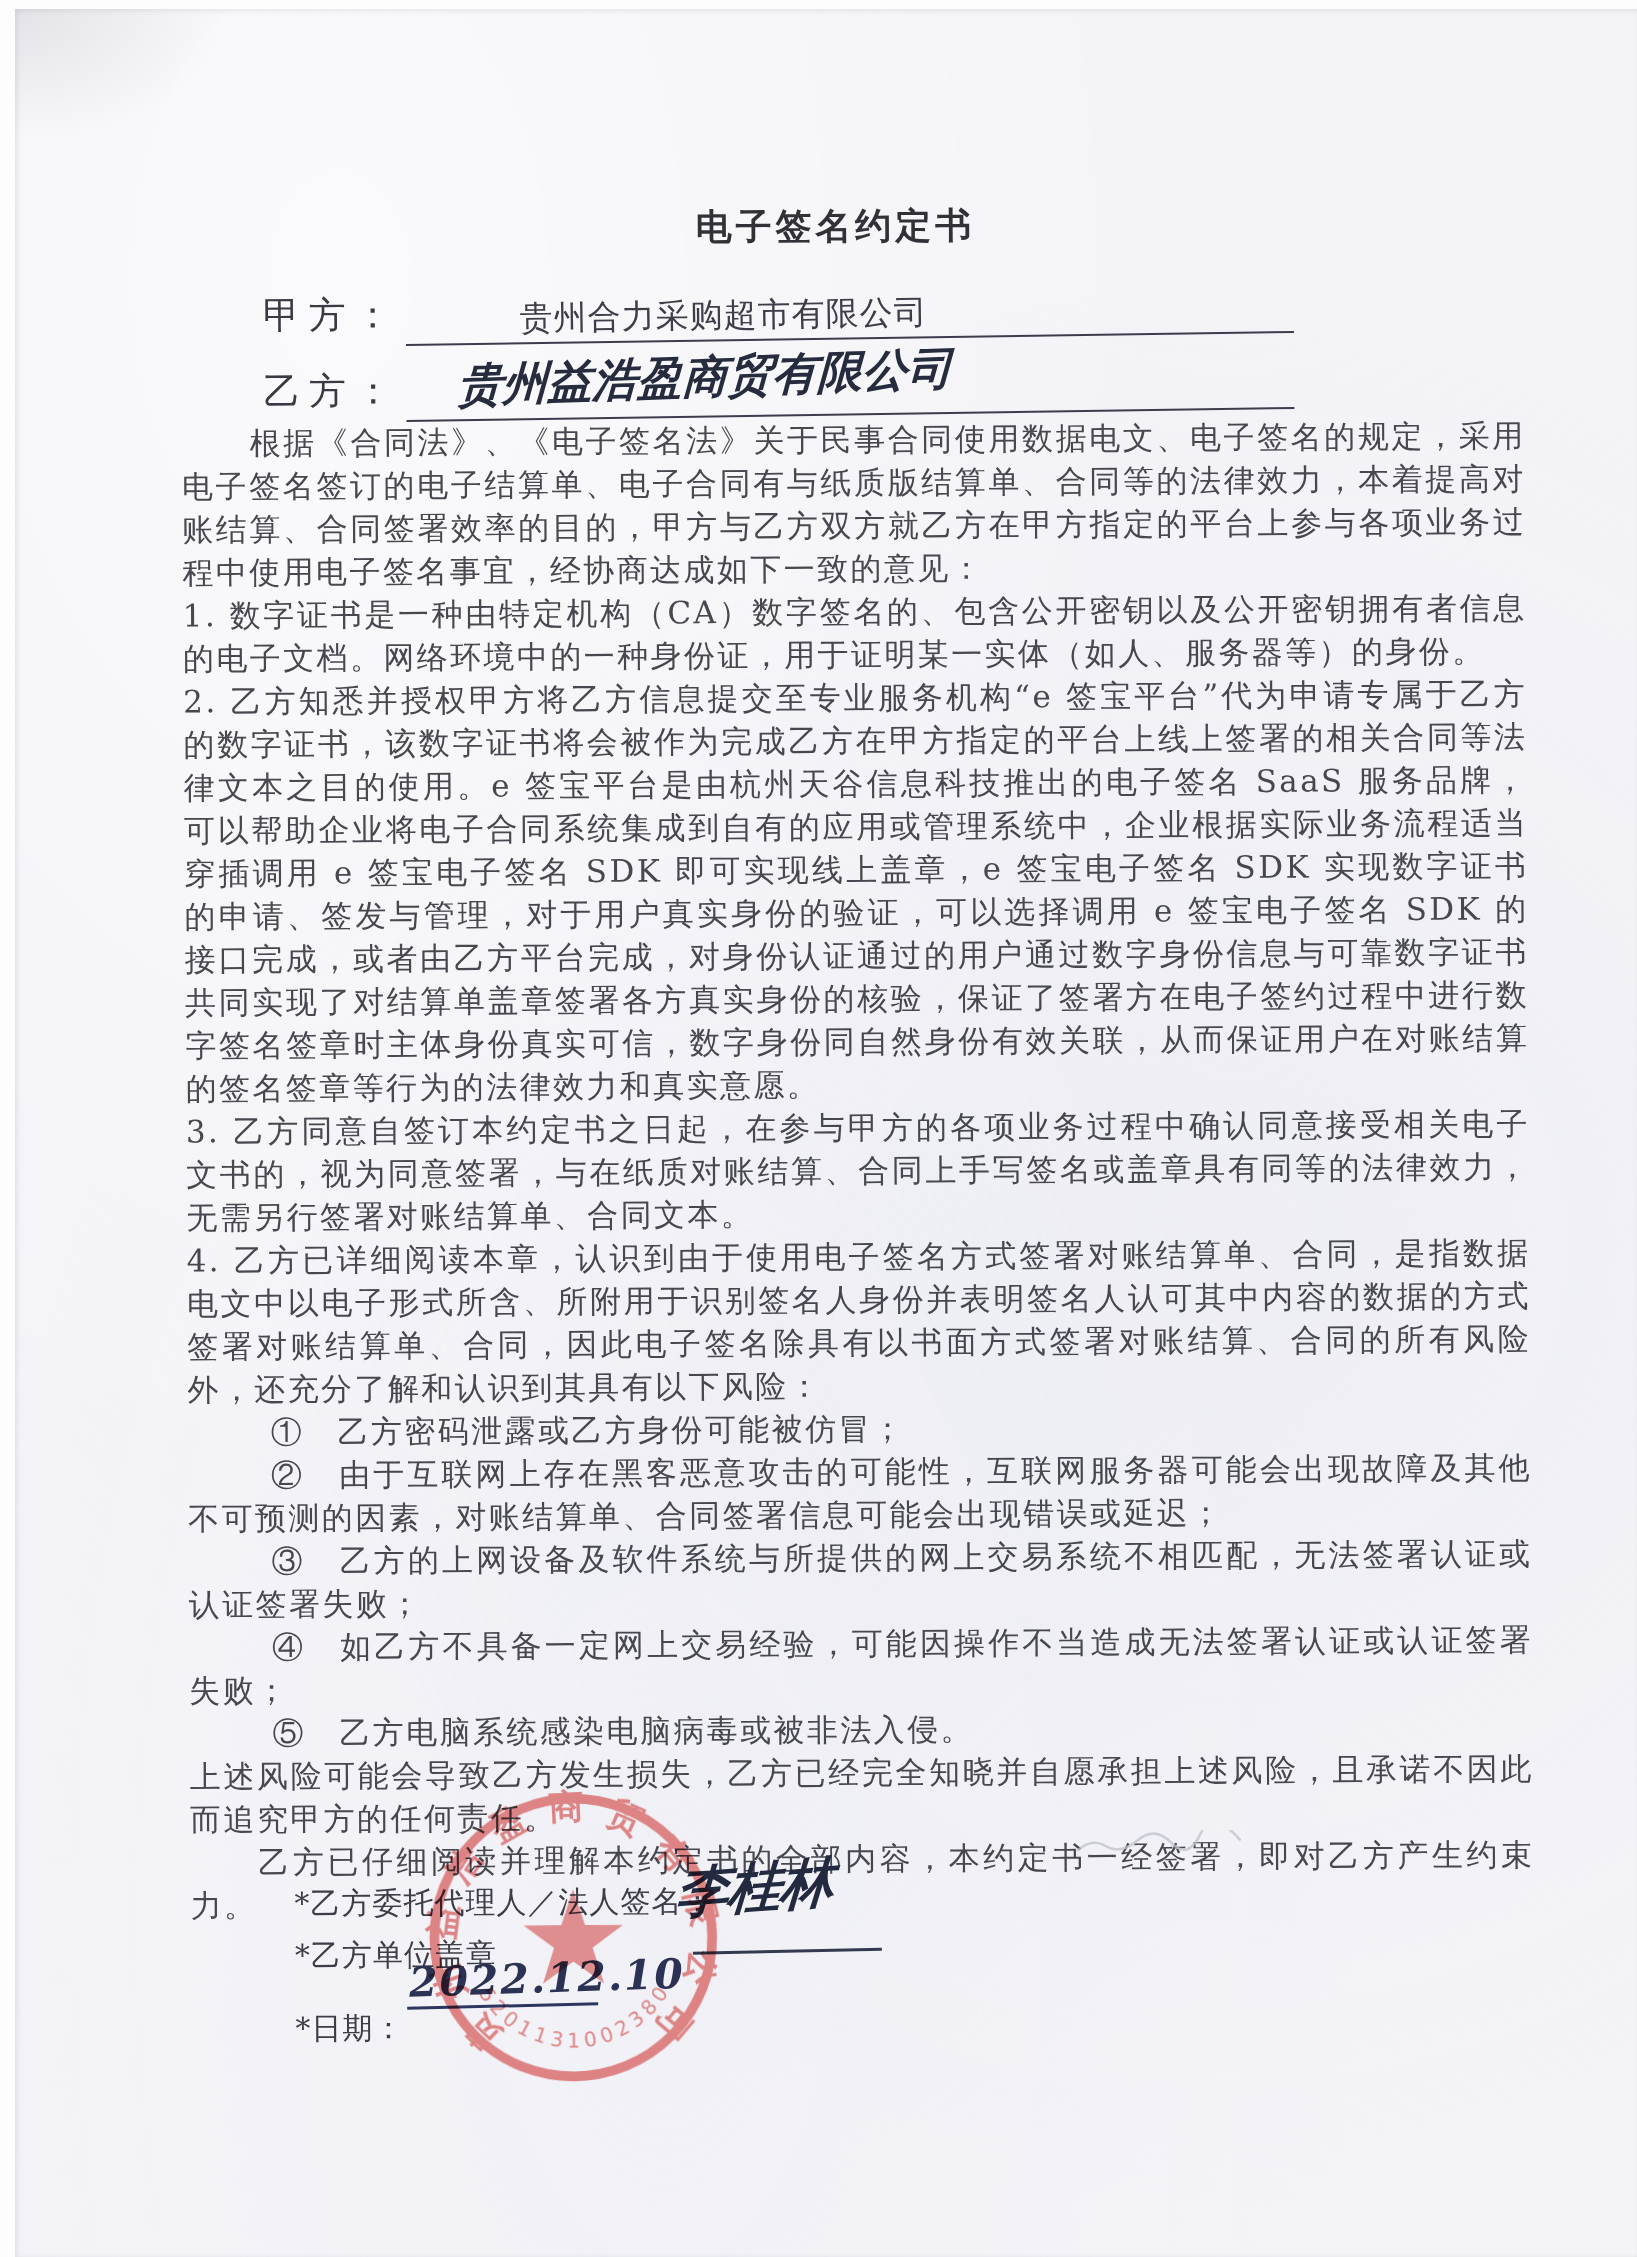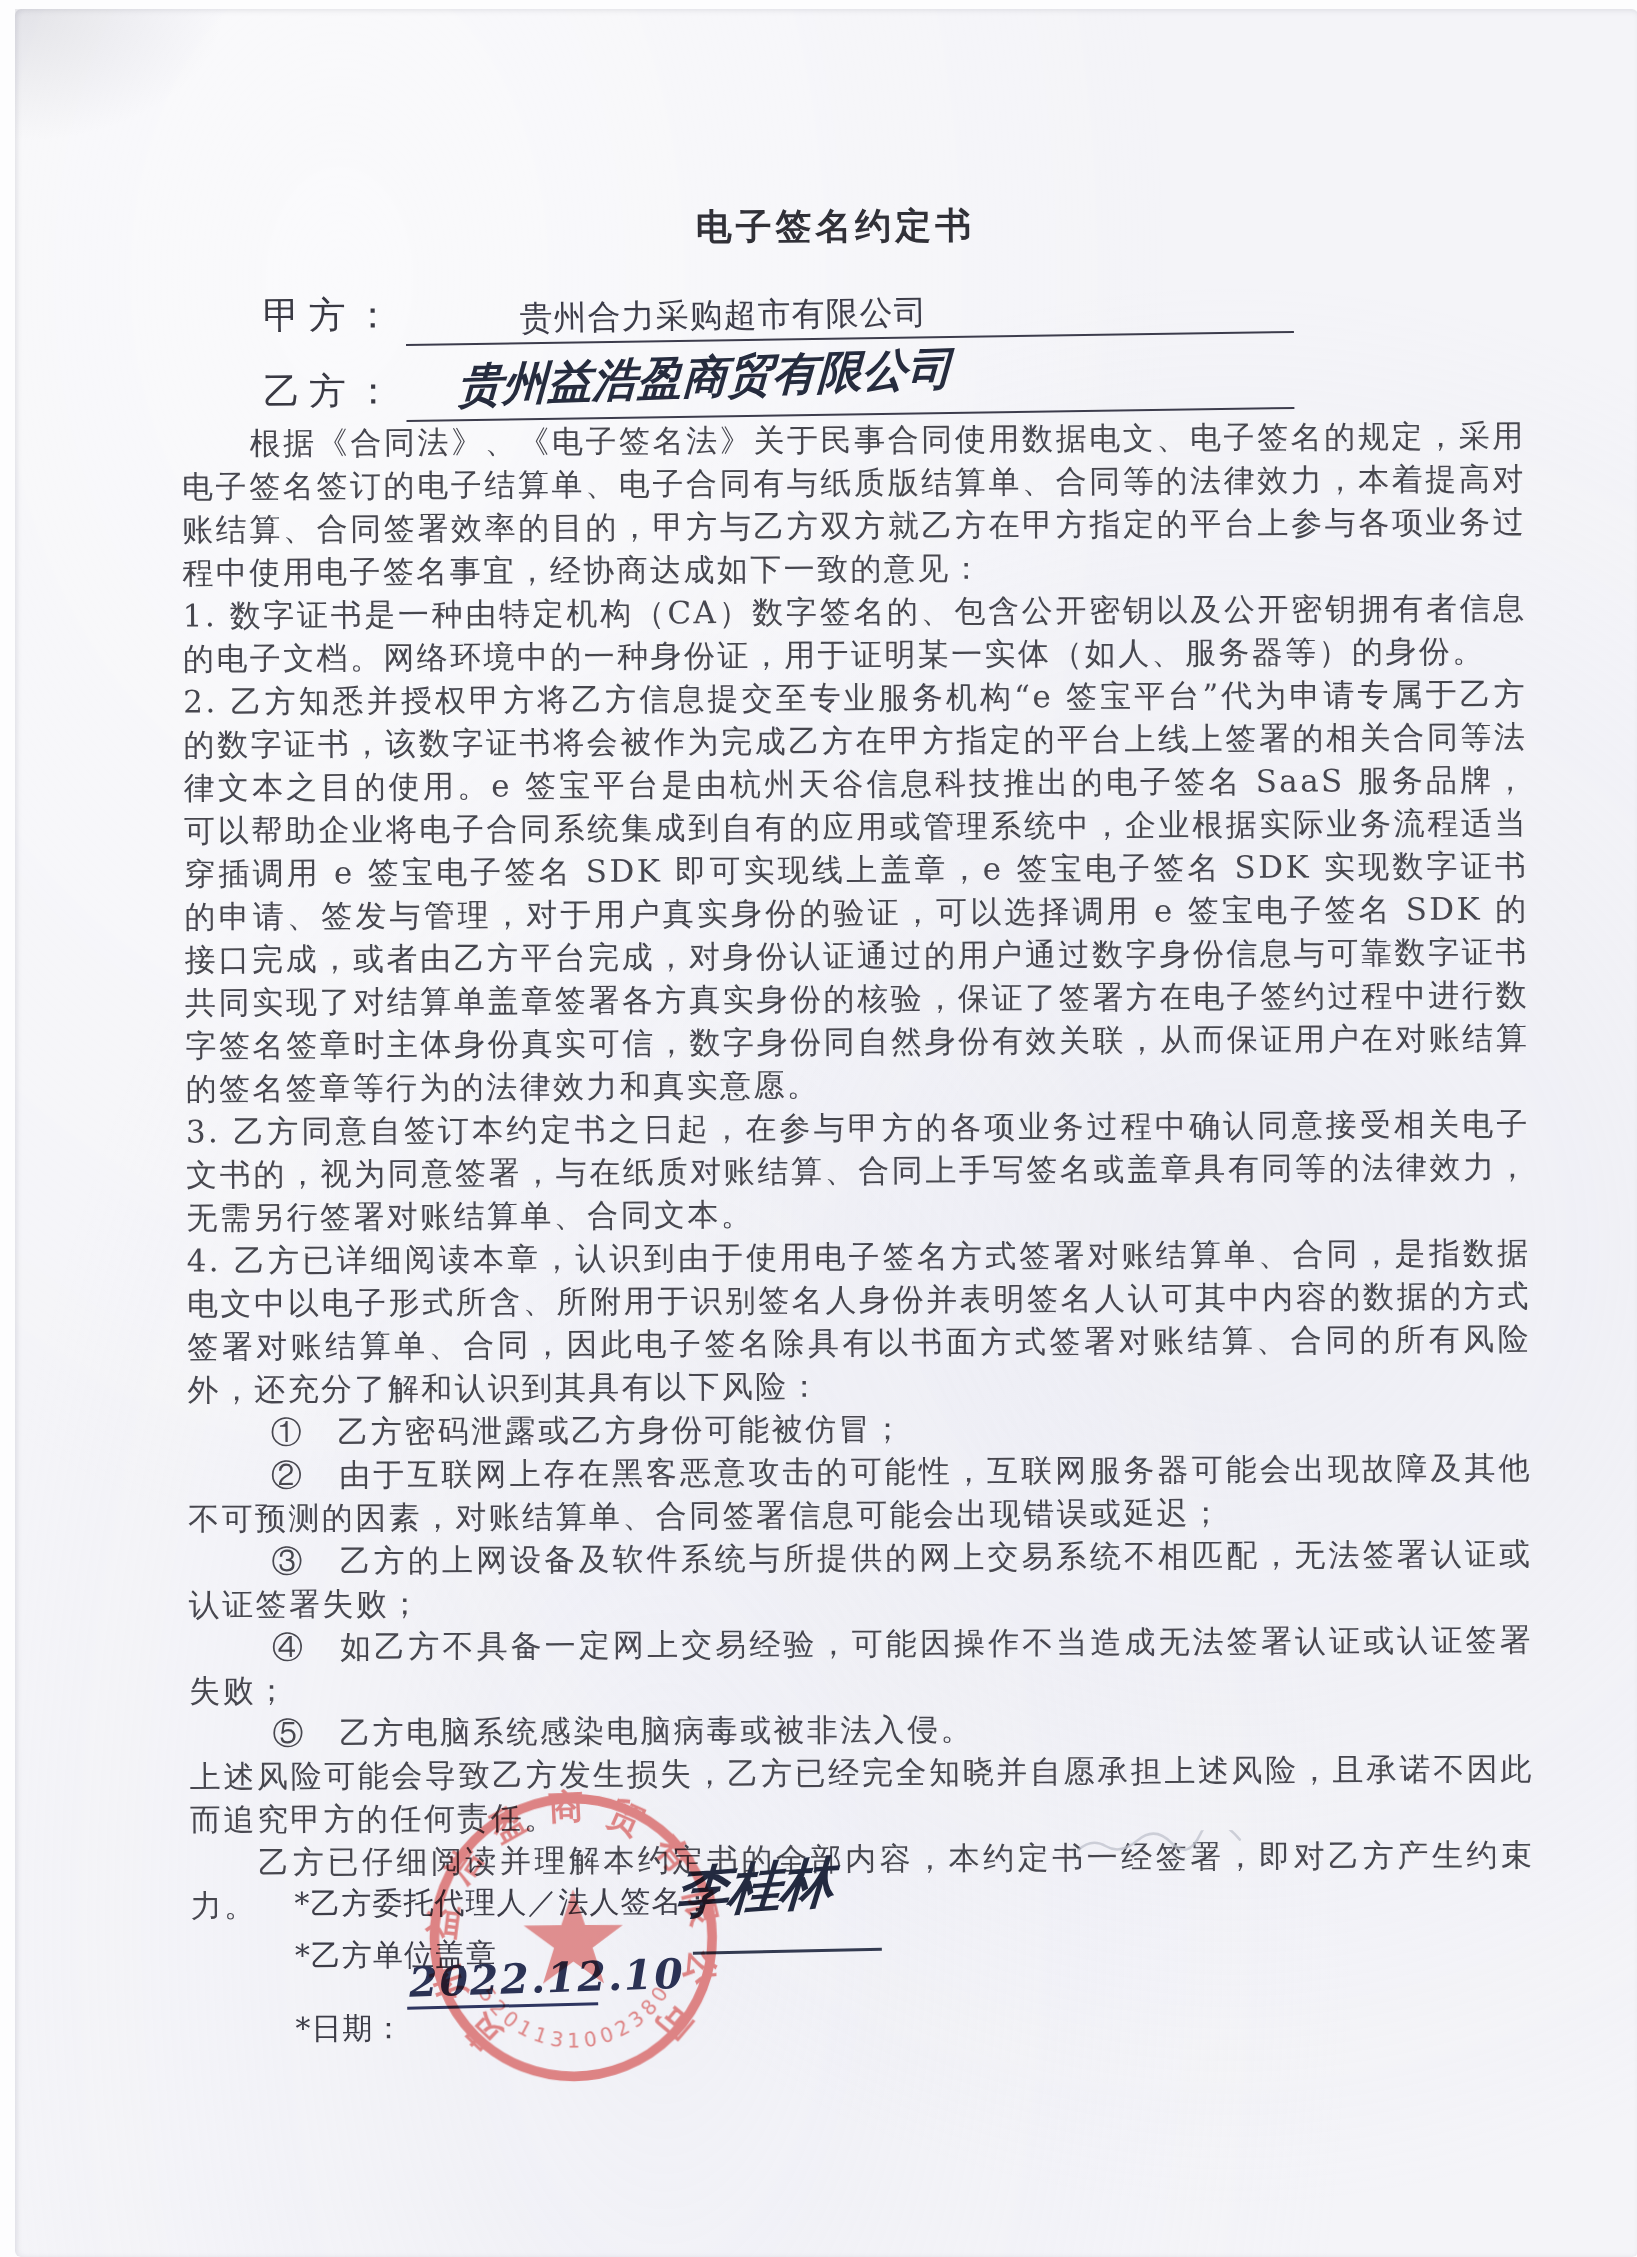--- a/index.html
+++ b/index.html
@@ -10,21 +10,20 @@
   }
   
   .paper{
     position:absolute;left:15.4px;top:8.7px;right:0;bottom:0;
     background:
       radial-gradient(ellipse at 20% 12%, rgba(255,255,255,.55), rgba(255,255,255,0) 45%),
       radial-gradient(ellipse at 75% 55%, rgba(226,227,238,.35), rgba(255,255,255,0) 55%),
       radial-gradient(ellipse at 40% 85%, rgba(232,233,242,.30), rgba(255,255,255,0) 50%),
       #f4f4f8;
     box-shadow: inset 2.9px 0 5.8px rgba(60,60,80,.07), inset 0 2.9px 4.8px rgba(60,60,80,.06);
-    border-radius: 6px;
   }
   .corner-shade{
     position:absolute;left:0;top:0;width:212px;height:135px;
     background:radial-gradient(ellipse at 0% 0%, rgba(90,90,110,.13), rgba(90,90,110,0) 70%);
   }
   .content{
     position:absolute;inset:0;
     transform:rotate(-0.35deg);
     transform-origin:55% 0%;
     color:#45454e;

